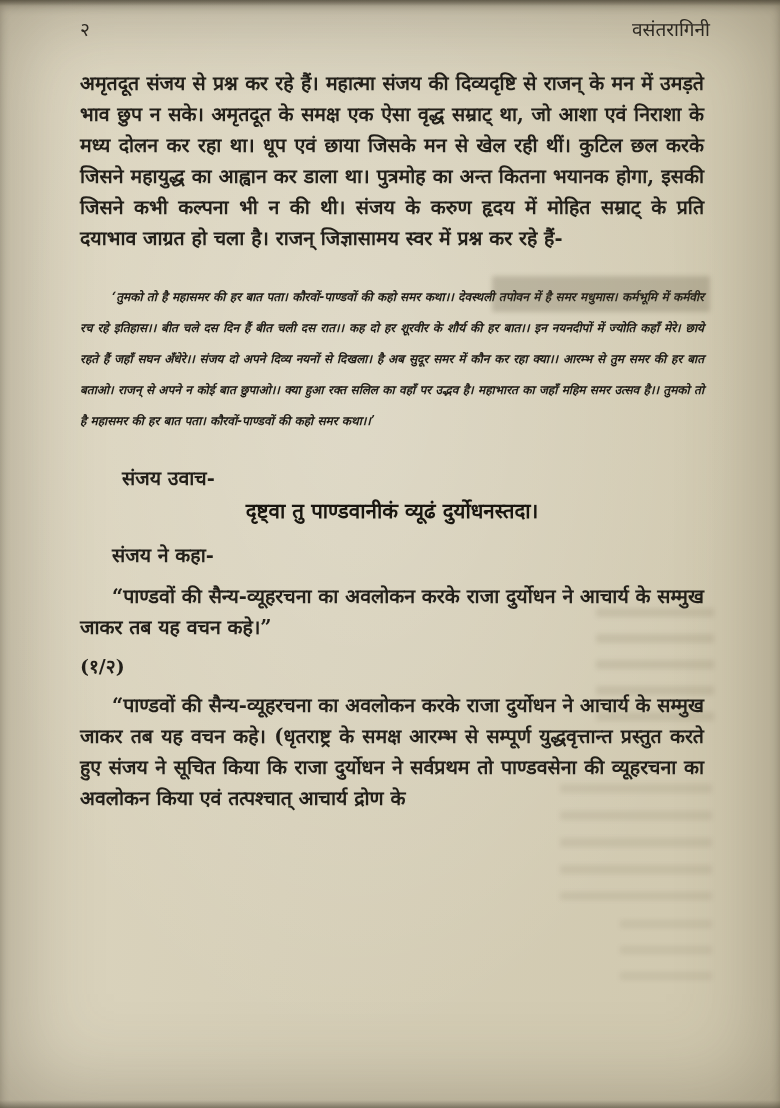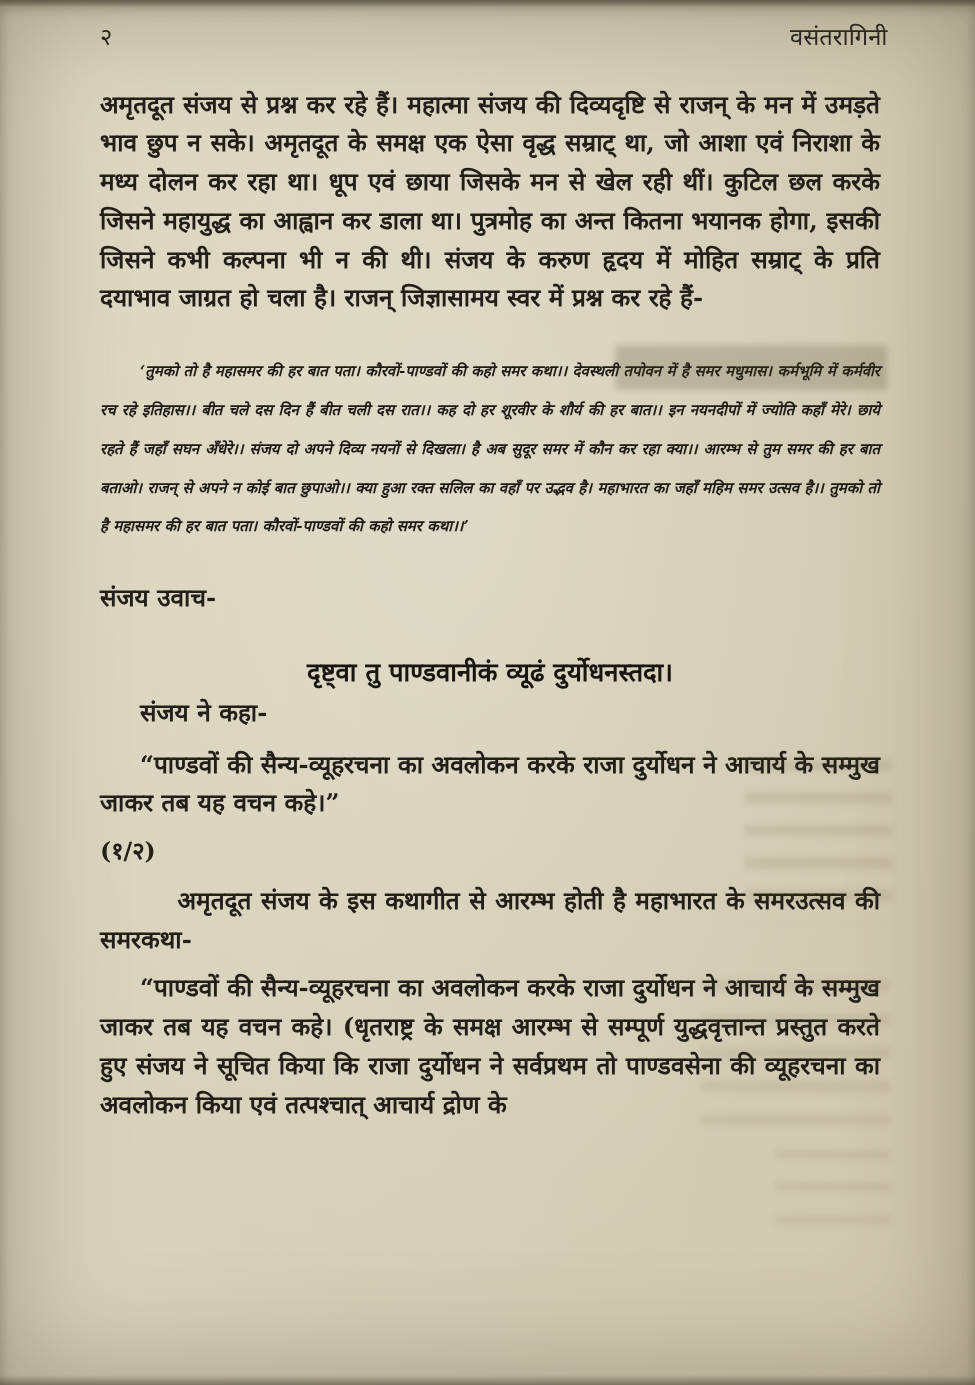--- a/index.html
+++ b/index.html
@@ -73,27 +73,29 @@
     margin-top: 28px;
     text-indent: 32px;
     font-style: italic;
     font-size: 12px;
     line-height: 31px;
     color: #1e1b15;
   }
 
   .speaker {
     margin-top: 26px;
+    margin-left: 42px;
   }
   .speaker-indented {
+    margin-top: 12px;
     text-indent: 32px;
   }
 
   .shloka {
-    margin-top: 28px;
+    margin-top: 1px;
     text-align: center;
     font-weight: bold;
     font-size: 20.5px;
     line-height: 33px;
     color: #191610;
   }
   .shloka-line-2 {
     word-spacing: 16px;
   }
 
@@ -178,21 +180,20 @@
     <div class="shloka">
       <div class="shloka-line-1">दृष्ट्वा तु पाण्डवानीकं व्यूढं दुर्योधनस्तदा।</div>
     </div>
 
     <p class="speaker-indented">संजय ने कहा-</p>
 
     <p class="translation">“पाण्डवों की सैन्य-व्यूहरचना का अवलोकन करके राजा दुर्योधन ने आचार्य के सम्मुख जाकर तब यह वचन कहे।”</p>
 
     <p class="verse-ref">(१/२)</p>
 
-    <p class="para-commentary">अमृतदूत संजय के इस कथागीत से आरम्भ होती है महाभारत के समरउत्सव की समरकथा-</p>
 
     <p class="para-final">“पाण्डवों की सैन्य-व्यूहरचना का अवलोकन करके राजा दुर्योधन ने आचार्य के सम्मुख जाकर तब यह वचन कहे। (धृतराष्ट्र के समक्ष आरम्भ से सम्पूर्ण युद्धवृत्तान्त प्रस्तुत करते हुए संजय ने सूचित किया कि राजा दुर्योधन ने सर्वप्रथम तो पाण्डवसेना की व्यूहरचना का अवलोकन किया एवं तत्पश्चात् आचार्य द्रोण के</p>
 
   </main>
 
   <div class="bleed bleed-box"></div>
   <div class="bleed bleed-text-1"></div>
   <div class="bleed bleed-text-2"></div>
   <div class="bleed bleed-text-3"></div>
 

